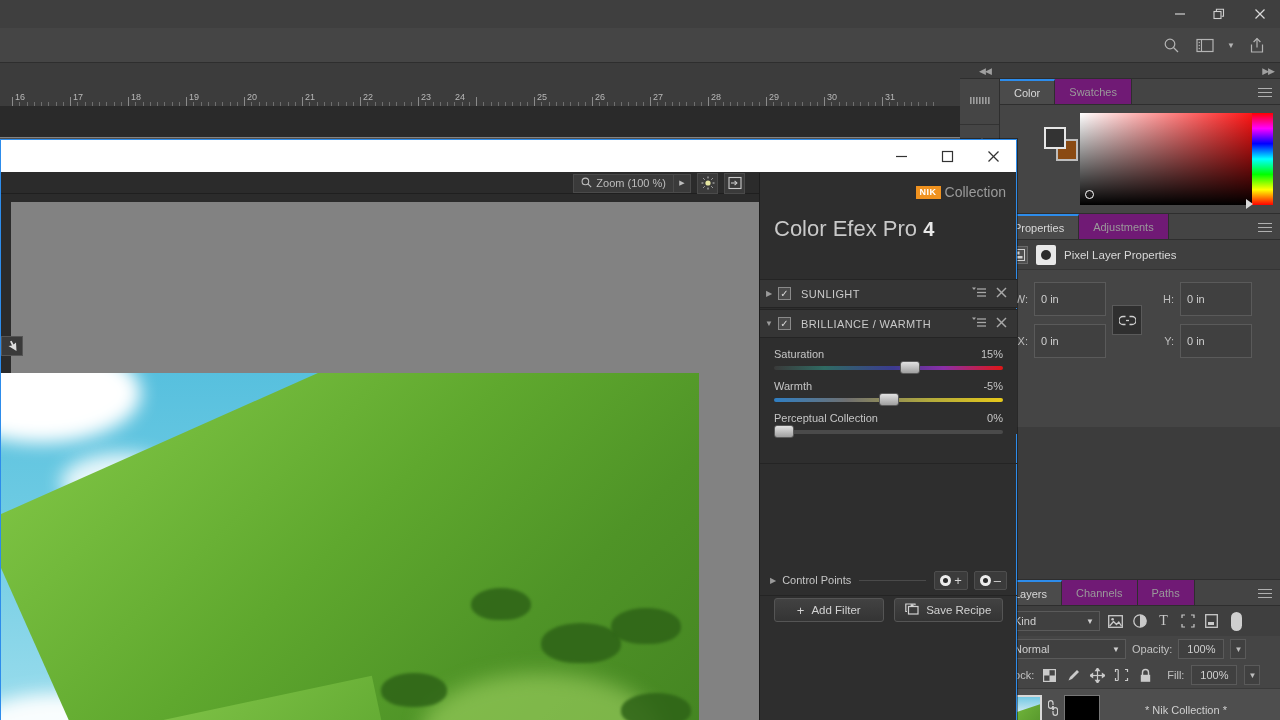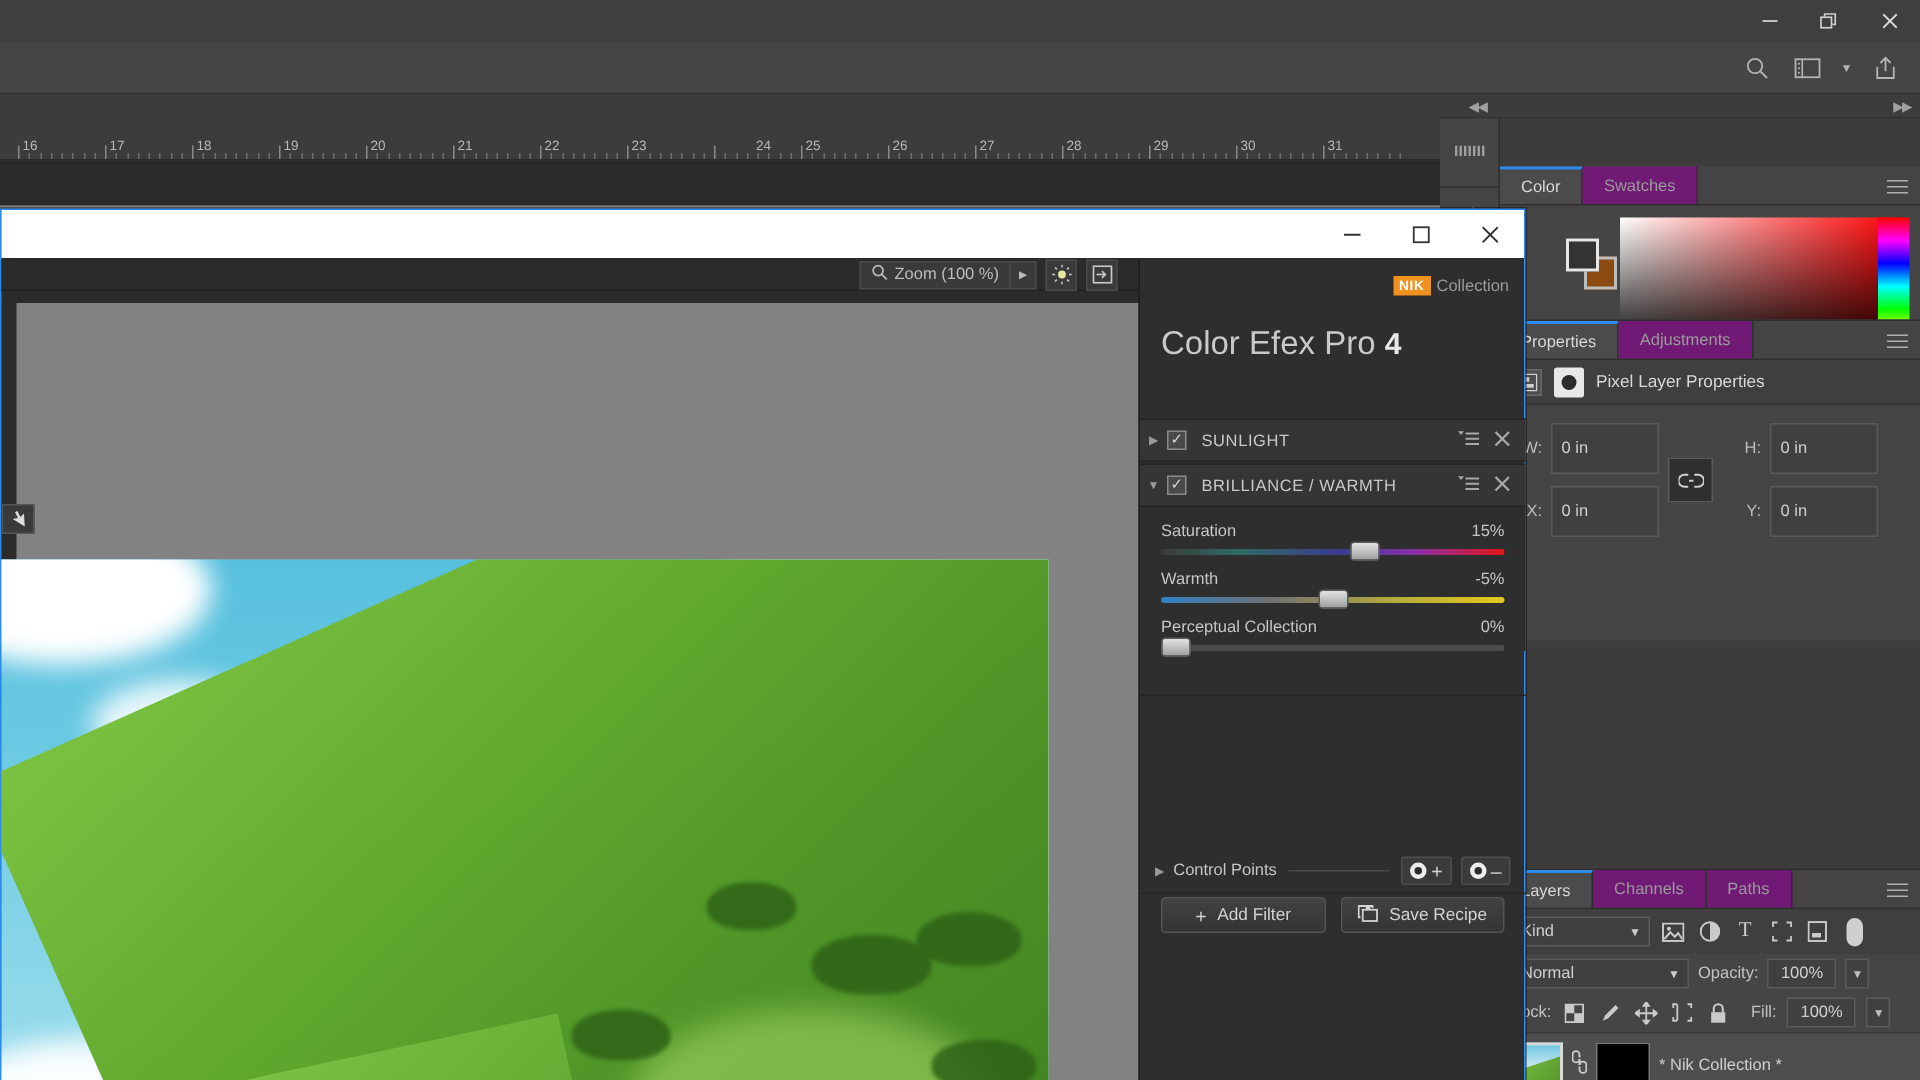--- a/index.html
+++ b/index.html
@@ -93,21 +93,21 @@
 
   .panel-tabs { display:flex; height:26px; background:#444444; border-bottom:1px solid #2e2e2e; position:relative;}
   .panel-tab { padding:0 14px; display:flex; align-items:center; font-size:11px; color:#9a9a9a; background:#701a75;
                border-right:1px solid #2e2e2e;}
   .panel-tab.active { background:#4b4b4b; color:#d8d8d8; border-top:2px solid #2d8ceb; }
   .panel-menu { position:absolute; right:8px; top:6px; color:#b0b0b0; }
   .hamburger { width:14px; }
   .hamburger i { display:block; height:1.5px; background:#b0b0b0; margin:2.5px 0; }
 
   
-  #color-panel { position:absolute; left:0; top:0; width:280px; height:134px; background:#454545;margin-top:32px;}
+  #color-panel { position:absolute; left:0; top:0; width:280px; height:134px; background:#454545;}
   .color-body { position:absolute; top:26px; left:0; width:280px; height:108px; }
   .swatch-fg { position:absolute; left:44px; top:22px; width:22px; height:22px; background:#333333; border:2px solid #e6e6e6; z-index:3;}
   .swatch-bg { position:absolute; left:56px; top:34px; width:22px; height:22px; background:#8a4a12; border:2px solid #bdbdbd; z-index:2;}
   .color-field { position:absolute; left:80px; top:8px; width:188px; height:92px;
     background: linear-gradient(180deg, rgba(0,0,0,0) 0%, #000 100%),
                 linear-gradient(90deg, #ffffff 0%, #ff0000 100%);
   }
   .color-cursor { position:absolute; left:5px; bottom:6px; width:9px; height:9px; border:1.5px solid #fff; border-radius:50%;}
   .hue-strip { position:absolute; left:252px; top:8px; width:21px; height:92px;
     background:linear-gradient(180deg,#ff0000,#ff00ff,#0000ff,#00ffff,#00ff00,#ffff00,#ff0000);}
@@ -142,21 +142,21 @@
   .num-box { width:46px;height:20px; background:#404040;border:1px solid #5a5a5a;color:#cfcfcf;
     display:flex;align-items:center;justify-content:center;font-size:11px;}
   .stepper { width:16px;height:20px;background:#404040;border:1px solid #5a5a5a;display:flex;align-items:center;justify-content:center;color:#bdbdbd;font-size:8px;}
   .lock-row { display:flex; align-items:center; gap:7px; height:26px; padding:0 8px;}
   .layer-row { display:flex; align-items:center; gap:6px; height:42px; padding:0 6px; background:#4e4e4e; border-top:1px solid #3a3a3a;}
   .layer-thumb { width:36px;height:30px; border:2px solid #d8d8d8; overflow:hidden; position:relative; background:#69c6e0;}
   .lt-sky{position:absolute;inset:0;background:linear-gradient(180deg,#74c9e4,#cfe9f2 60%,#bcd9e5);}
   .lt-hill{position:absolute;left:-6px;top:11px;width:60px;height:40px;background:linear-gradient(150deg,#76bb3e,#3e7a1e);transform:rotate(-18deg);}
   .chain-ico{color:#cfcfcf;font-size:12px;}
   .mask-thumb{width:36px;height:30px;background:#000;border:1px solid #777;}
-  .layer-name{font-size:11px;color:#d0d0d0;}
+  .layer-name{font-size:11px;color:#d0d0d0;margin-left:39px;}
 
   
   #nik-window {
     position:absolute; left:0px; top:139px; width:1017px; height:581px;
     border:1px solid #2d8ceb; background:#2b2b2b; box-shadow:0 0 0 1px rgba(0,0,0,.4);
   }
   .nik-titlebar { height:32px; background:#ffffff; display:flex; justify-content:flex-end; align-items:stretch;}
   .nik-wbtn { width:46px; display:flex; align-items:center; justify-content:center; color:#333; }
 
   .nik-toolbar { position:absolute; left:0; top:33px; width:760px; height:21px; background:#2b2b2b;
@@ -168,21 +168,21 @@
 
   .nik-preview { position:absolute; left:0; top:62px; width:760px; height:518px; background:#828282; }
   .nik-left-strip { position:absolute; left:0; top:62px; width:10px; height:518px; background:#2b2b2b;}
   .cursor-arrow { position:absolute; left:0px; top:196px; width:22px; height:20px; background:#3a3a3a; border:1px solid #555;
      display:flex; align-items:center; justify-content:center; color:#ddd; }
 
   
   .nik-panel { position:absolute; right:0; top:33px; width:257px; height:547px; background:#2e2e2e; border-left:1px solid #1d1d1d;}
   .nik-brand { position:absolute; right:10px; top:11px; display:flex; align-items:center; gap:4px;}
   .nik-logo { background:#f0921f; color:#fff; font-weight:bold; font-size:9px; padding:2px 4px; letter-spacing:.5px; line-height:1;}
-  .nik-collection-txt { font-size:11px; color:#9b9b9b;}
+  .nik-collection-txt { font-size:14px; color:#9b9b9b;}
   .nik-title { position:absolute; left:14px; top:43px; font-size:22px; color:#c9c9c9; font-weight:300;}
   .nik-title b { color:#e8e8e8; font-weight:600; font-size:20px;}
 
   .filter-row { position:absolute; left:0; width:257px; height:29px; display:flex; align-items:center;
       background:#353535; border-top:1px solid #242424; border-bottom:1px solid #242424;}
   .fr-caret { width:18px; text-align:center; color:#9a9a9a; font-size:8px;}
   .fr-check { width:13px;height:13px;border:1px solid #8a8a8a; background:#4a4a4a; color:#d9d9d9;
       display:flex;align-items:center;justify-content:center;font-size:10px; line-height:1;}
   .fr-name { margin-left:10px; font-size:11px; color:#c9c9c9; letter-spacing:.4px;}
   .fr-actions { margin-left:auto; display:flex; align-items:center; gap:9px; padding-right:10px; color:#a8a8a8;}
@@ -331,21 +331,21 @@
       <div class="tick major" style="left: 418px;"></div>
       <div class="rlabel" style="left: 421px;">23</div>
       <div class="tick minor" style="left: 425.25px;"></div>
       <div class="tick minor" style="left: 432.5px;"></div>
       <div class="tick minor" style="left: 439.75px;"></div>
       <div class="tick minor" style="left: 447px;"></div>
       <div class="tick minor" style="left: 454.25px;"></div>
       <div class="tick minor" style="left: 461.5px;"></div>
       <div class="tick minor" style="left: 468.75px;"></div>
       <div class="tick major" style="left: 476px;"></div>
-      <div class="rlabel" style="left: 504px; text-align: center;">24</div>
+      <div class="rlabel" style="left: 455px; text-align: center;">24</div>
       <div class="tick minor" style="left: 483.25px;"></div>
       <div class="tick minor" style="left: 490.5px;"></div>
       <div class="tick minor" style="left: 497.75px;"></div>
       <div class="tick minor" style="left: 505px;"></div>
       <div class="tick minor" style="left: 512.25px;"></div>
       <div class="tick minor" style="left: 519.5px;"></div>
       <div class="tick minor" style="left: 526.75px;"></div>
       <div class="tick major" style="left: 534px;"></div>
       <div class="rlabel" style="left: 537px;">25</div>
       <div class="tick minor" style="left: 541.25px;"></div>

